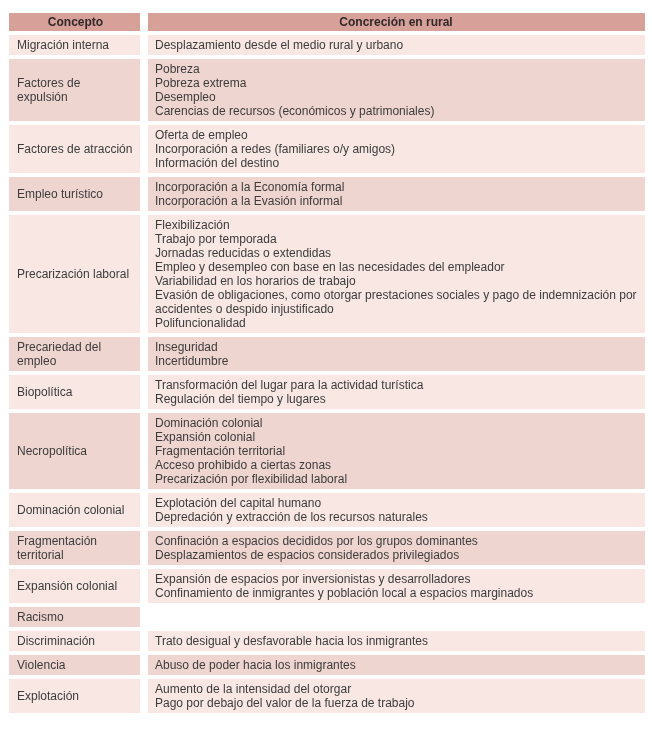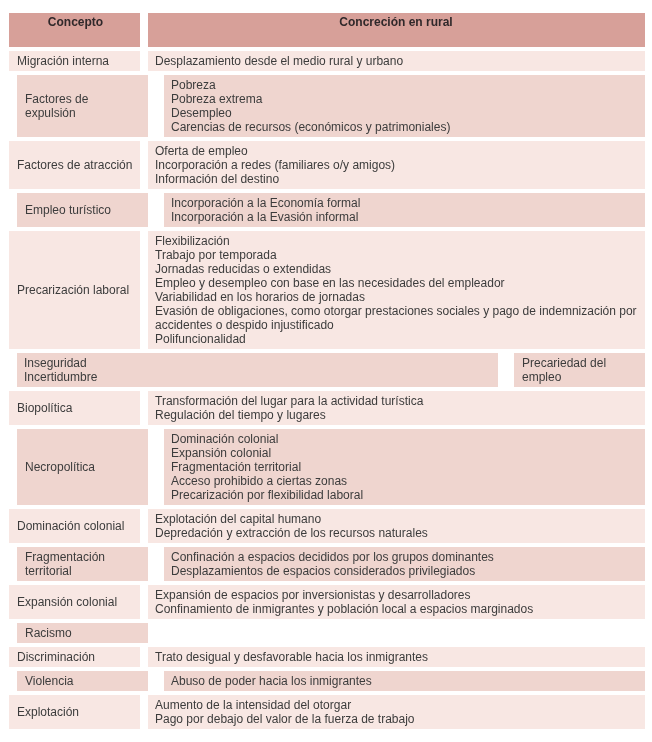--- a/index.html
+++ b/index.html
@@ -51,24 +51,24 @@
   .hdr .cell {
     background: var(--header-bg);
     color: var(--header-text);
     font-weight: bold;
     font-size: 12px;
     line-height: 13px;
     justify-content: center;
     align-items: center;
     text-align: center;
     padding-top: 3px;
-    padding-bottom: 18px;
+    padding-bottom: 2px;
   }
   .row-light .cell { background: var(--row-light); }
-  .row-dark  .cell { background: var(--row-dark); margin-left: 8px; }
+  .row-dark  .cell { background: var(--row-dark); }
   .item-line { display: block; }
 </style>
 </head>
 <body>
 
 <div class="page">
   <div class="tbl">
     <div class="trow hdr">
       <div class="cell left">Concepto</div>
       <div class="cell right">Concreción en rural</div>
@@ -104,31 +104,31 @@
             <span class="item-line">Incorporación a la Evasión informal</span>
           </div>
         </div>
         <div class="trow row-light">
           <div class="cell left">Precarización laboral</div>
           <div class="cell right">
             <span class="item-line">Flexibilización</span>
             <span class="item-line">Trabajo por temporada</span>
             <span class="item-line">Jornadas reducidas o extendidas</span>
             <span class="item-line">Empleo y desempleo con base en las necesidades del empleador</span>
-            <span class="item-line">Variabilidad en los horarios de jornadas</span>
+            <span class="item-line">Variabilidad en los horarios de trabajo</span>
             <span class="item-line">Evasión de obligaciones, como otorgar prestaciones sociales y pago de indemnización por accidentes o despido injustificado</span>
             <span class="item-line">Polifuncionalidad</span>
           </div>
         </div>
         <div class="trow row-dark">
+          <div class="cell left">Precariedad del empleo</div>
           <div class="cell right">
             <span class="item-line">Inseguridad</span>
             <span class="item-line">Incertidumbre</span>
           </div>
-          <div class="cell left">Precariedad del empleo</div>
         </div>
         <div class="trow row-light">
           <div class="cell left">Biopolítica</div>
           <div class="cell right">
             <span class="item-line">Transformación del lugar para la actividad turística</span>
             <span class="item-line">Regulación del tiempo y lugares</span>
           </div>
         </div>
         <div class="trow row-dark">
           <div class="cell left">Necropolítica</div>

